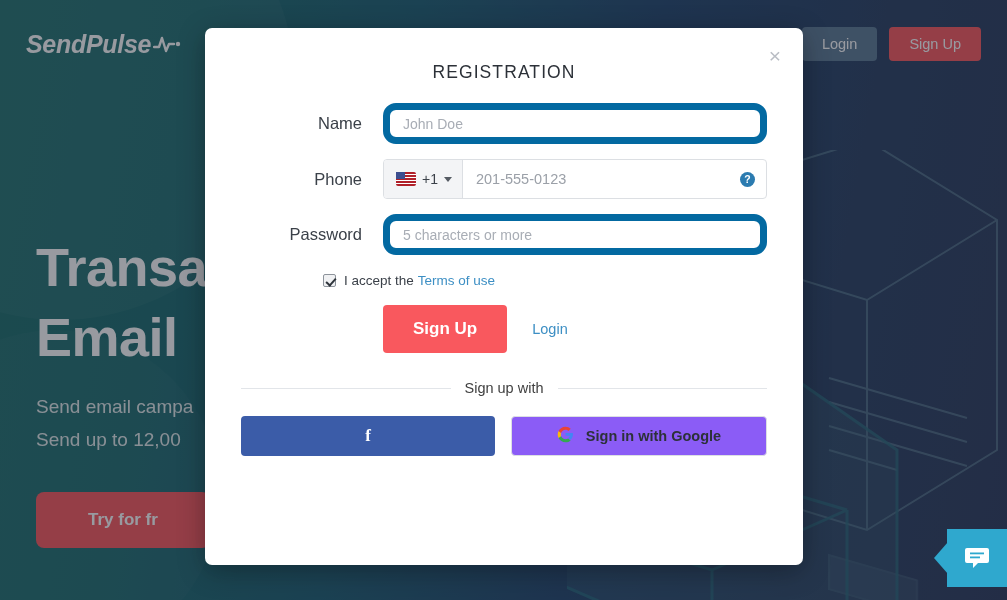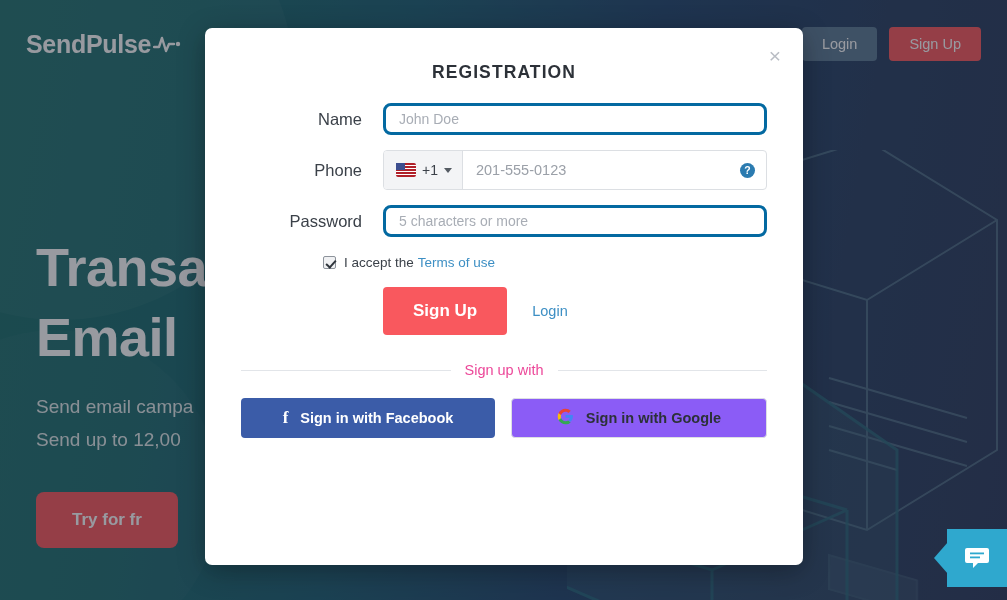--- a/index.html
+++ b/index.html
@@ -50,20 +50,21 @@
     padding: 0 26px;
     z-index: 2;
   }
   .logo {
     display: flex;
     align-items: center;
     font-size: 25px;
     font-weight: bold;
     color: #ffffff;
     letter-spacing: -0.3px;
+    font-style: italic;
   }
   .logo-mark { margin-left: 2px; display: flex; align-items: center; }
 
   .header-actions {
     margin-left: auto;
     display: flex;
     align-items: center;
     gap: 12px;
   }
   .btn-header {
@@ -100,21 +101,21 @@
     margin-top: 18px;
     font-weight: normal;
   }
   .btn-try {
     margin-top: 36px;
     display: inline-block;
     background: #f9585e;
     color: #ffffff;
     font-size: 17px;
     font-weight: bold;
-    padding: 18px 36px;
+    padding: 18px 52px;
     border: none;
     border-radius: 8px;
     cursor: pointer;
     font-family: "Liberation Sans", sans-serif;
   }
 
   
   .overlay {
     position: absolute;
     inset: 0;
@@ -144,21 +145,21 @@
     color: #b9bdc4;
     background: none;
     border: none;
     cursor: pointer;
     font-family: "Liberation Sans", sans-serif;
     padding: 4px 6px;
   }
   .modal-title {
     text-align: center;
     font-size: 17.5px;
-    font-weight: bold;
+    font-weight: normal;
     letter-spacing: 1.1px;
     color: #2c3138;
     padding-top: 34px;
     padding-bottom: 20px;
   }
 
   
   .form-row {
     display: flex;
     align-items: center;
@@ -167,23 +168,23 @@
   .form-label {
     width: 142px;
     text-align: right;
     padding-right: 21px;
     font-size: 16.5px;
     color: #3b4149;
   }
   .field-wrap { flex: 1; position: relative; }
   .field {
     width: 100%;
-    height: 32px;
-    border: 3px solid #0369a1;
-    border-radius: 8px;
+    height: 41px;
+    border: 7px solid #0369a1;
+    border-radius: 13px;
     padding: 0 13px;
     font-size: 14px;
     color: #3b4149;
     font-family: "Liberation Sans", sans-serif;
     background: #ffffff;
     outline: none;
   }
   .field::placeholder { color: #a8adb5; }
 
   
@@ -312,21 +313,21 @@
     color: #3d8fc4;
     text-decoration: none;
     cursor: pointer;
   }
 
   
   .divider {
     display: flex;
     align-items: center;
     margin-top: 27px;
-    color: #ec4899;
+    color: #404040;
     font-size: 14.5px;
   }
   .divider::before, .divider::after {
     content: "";
     flex: 1;
     height: 1px;
     background: #e2e5e9;
   }
   .divider span { padding: 0 14px; }
 
@@ -492,21 +493,20 @@
       <a class="login-link">Login</a>
     </div>
 
     <div class="divider">
       <span>Sign up with</span>
     </div>
 
     <div class="social-row">
       <button class="btn-social btn-facebook">
         <span class="fb-f">f</span>
-        <span>Sign in with Facebook</span>
       </button>
       <button class="btn-social btn-google">
         <span>
           <svg width="17" height="17" viewBox="0 0 48 48">
             <path fill="#4285F4" d="M45 24c0-1.6-.1-2.7-.4-3.9H24v7.1h12c-.2 1.9-1.5 4.7-4.4 6.6l6.7 5.2C42.2 35.4 45 30.2 45 24z"></path>
             <path fill="#34A853" d="M24 46c5.9 0 10.9-2 14.5-5.3l-6.9-5.4c-1.9 1.3-4.4 2.2-7.6 2.2-5.8 0-10.7-3.8-12.5-9.1l-7.1 5.5C8 41.2 15.4 46 24 46z"></path>
             <path fill="#FBBC05" d="M11.5 28.4c-.5-1.4-.7-2.9-.7-4.4s.3-3 .7-4.4l-7.1-5.5C2.9 17 2 20.4 2 24s.9 7 2.4 9.9l7.1-5.5z"></path>
             <path fill="#EA4335" d="M24 10.5c4.1 0 6.9 1.8 8.5 3.3l6.2-6C34.9 4.3 29.9 2 24 2 15.4 2 8 6.8 4.4 14.1l7.1 5.5C13.3 14.3 18.2 10.5 24 10.5z"></path>
           </svg>
         </span>

